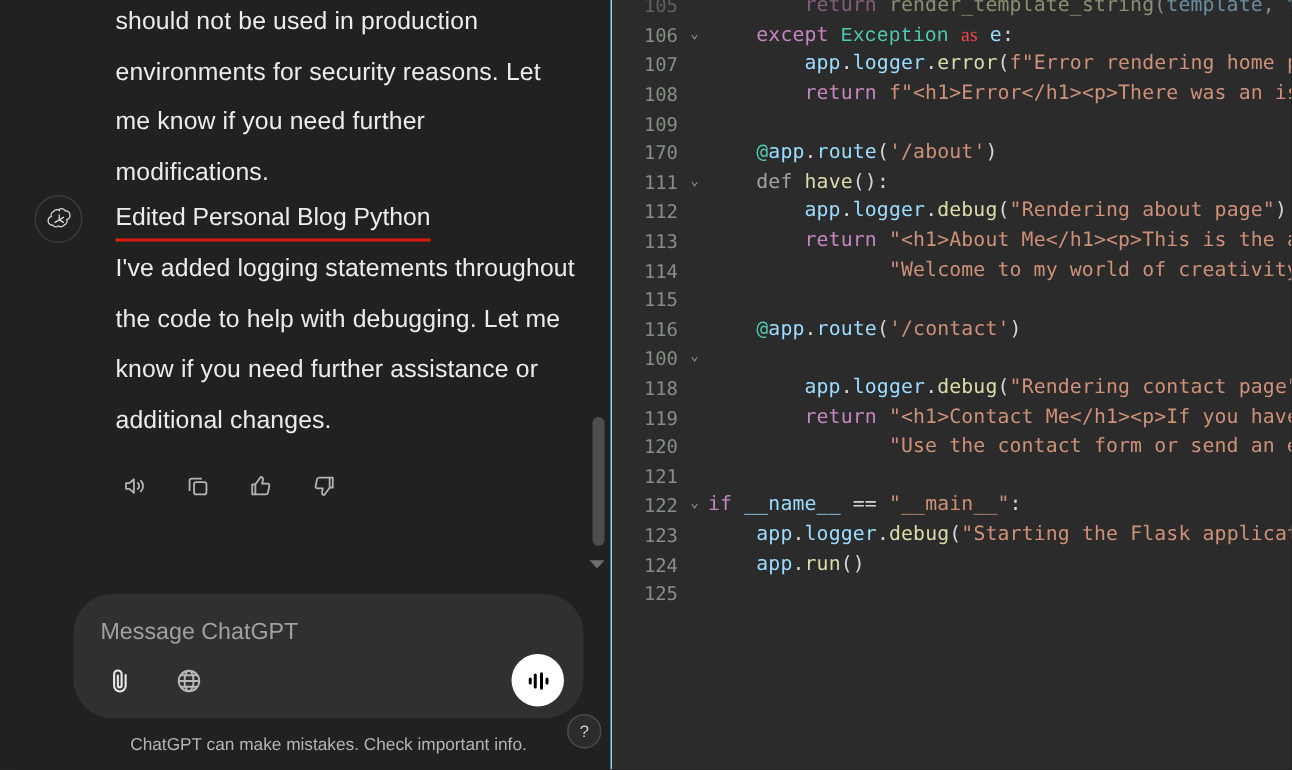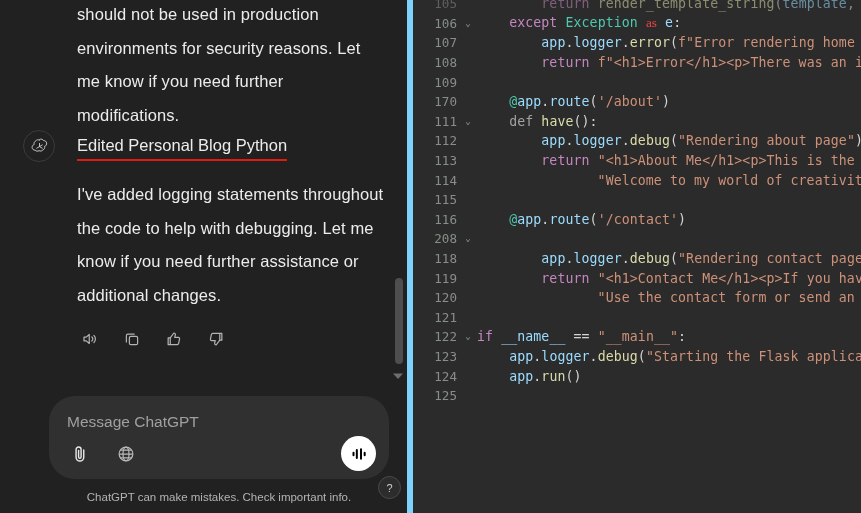--- a/index.html
+++ b/index.html
@@ -50,21 +50,21 @@
   #avatar svg { width: 19px; height: 19px; display:block; }
 
   #msg-bottom { margin-top: 0; }
 
   .artifact-title {
     display: inline-block;
     color: #ececec;
     font-size: 16.5px;
     line-height: 26px;
     position: relative;
-    margin-bottom: 20px;
+    margin-bottom: 5px;
   }
   .artifact-title::after {
     content: "";
     position: absolute;
     left: 0; right: 0; bottom: -3px;
     height: 2.5px;
     background: #e01b10;
   }
 
   
@@ -163,21 +163,21 @@
     font-size: 11px;
     display: flex; align-items: center; justify-content: center;
   }
 
   
   #code-panel {
     position: relative;
     flex: 1 1 auto;
     height: 513px;
     background: #2b2b2b;
-    border-left: 6px solid #7dd3fc;
+    border-left: 1px solid #7dd3fc;
     overflow: hidden;
     font-family: "DejaVu Sans Mono", monospace;
   }
   #code-rows {
     position: absolute;
     left: 0; top: -6px;
     width: 1400px;
   }
   .code-row {
     display: flex;
@@ -204,21 +204,21 @@
   .fold.empty { visibility: hidden; }
   .code-text {
     font-size: 13.2px;
     letter-spacing: 0.1px;
     color: #d4d4d4;
   }
   
   .t-kw   { color: #c586c0; }   
   .t-def  { color: #a3a3a3; }   
   .t-as   { color: #ef4444; font-family: Liberation Serif, serif; }
-  .t-cls  { color: #4ec9b0; }   
+  .t-cls  { color: #4ec9b0; font-family: Liberation Mono, monospace; }   
   .t-var  { color: #9cdcfe; }   
   .t-fn   { color: #dcdcaa; }   
   .t-str  { color: #ce9178; }   
   .t-at   { color: #4ec9b0; }   
   .t-dec  { color: #9cdcfe; }
   .t-pl   { color: #d4d4d4; }
   .row-clip-top { opacity: 0.55; }
 </style>
 </head>
 <body>
@@ -335,21 +335,21 @@
         <div class="code-row"><span class="lineno">107</span><span class="fold empty">⌄</span><span class="code-text"><span class="t-pl">        </span><span class="t-var">app</span><span class="t-pl">.</span><span class="t-var">logger</span><span class="t-pl">.</span><span class="t-fn">error</span><span class="t-pl">(</span><span class="t-str">f"Error rendering home page</span></span></div>
         <div class="code-row"><span class="lineno">108</span><span class="fold empty">⌄</span><span class="code-text"><span class="t-pl">        </span><span class="t-kw">return</span><span class="t-pl"> </span><span class="t-str">f"&lt;h1&gt;Error&lt;/h1&gt;&lt;p&gt;There was an issue</span></span></div>
         <div class="code-row"><span class="lineno">109</span><span class="fold empty">⌄</span><span class="code-text"></span></div>
         <div class="code-row"><span class="lineno">170</span><span class="fold empty">⌄</span><span class="code-text"><span class="t-pl">    </span><span class="t-at">@</span><span class="t-dec">app</span><span class="t-pl">.</span><span class="t-dec">route</span><span class="t-pl">(</span><span class="t-str">'/about'</span><span class="t-pl">)</span></span></div>
         <div class="code-row"><span class="lineno">111</span><span class="fold">⌄</span><span class="code-text"><span class="t-pl">    </span><span class="t-def">def</span><span class="t-pl"> </span><span class="t-fn">have</span><span class="t-pl">():</span></span></div>
         <div class="code-row"><span class="lineno">112</span><span class="fold empty">⌄</span><span class="code-text"><span class="t-pl">        </span><span class="t-var">app</span><span class="t-pl">.</span><span class="t-var">logger</span><span class="t-pl">.</span><span class="t-fn">debug</span><span class="t-pl">(</span><span class="t-str">"Rendering about page"</span><span class="t-pl">)</span></span></div>
         <div class="code-row"><span class="lineno">113</span><span class="fold empty">⌄</span><span class="code-text"><span class="t-pl">        </span><span class="t-kw">return</span><span class="t-pl"> </span><span class="t-str">"&lt;h1&gt;About Me&lt;/h1&gt;&lt;p&gt;This is the about pa</span></span></div>
         <div class="code-row"><span class="lineno">114</span><span class="fold empty">⌄</span><span class="code-text"><span class="t-pl">               </span><span class="t-str">"Welcome to my world of creativity and th</span></span></div>
         <div class="code-row"><span class="lineno">115</span><span class="fold empty">⌄</span><span class="code-text"></span></div>
         <div class="code-row"><span class="lineno">116</span><span class="fold empty">⌄</span><span class="code-text"><span class="t-pl">    </span><span class="t-at">@</span><span class="t-dec">app</span><span class="t-pl">.</span><span class="t-dec">route</span><span class="t-pl">(</span><span class="t-str">'/contact'</span><span class="t-pl">)</span></span></div>
-        <div class="code-row"><span class="lineno">208</span><span class="fold">⌄</span></div>
+        <div class="code-row"><span class="lineno">100</span><span class="fold">⌄</span></div>
         <div class="code-row"><span class="lineno">118</span><span class="fold empty">⌄</span><span class="code-text"><span class="t-pl">        </span><span class="t-var">app</span><span class="t-pl">.</span><span class="t-var">logger</span><span class="t-pl">.</span><span class="t-fn">debug</span><span class="t-pl">(</span><span class="t-str">"Rendering contact page"</span><span class="t-pl">)</span></span></div>
         <div class="code-row"><span class="lineno">119</span><span class="fold empty">⌄</span><span class="code-text"><span class="t-pl">        </span><span class="t-kw">return</span><span class="t-pl"> </span><span class="t-str">"&lt;h1&gt;Contact Me&lt;/h1&gt;&lt;p&gt;If you have any qu</span></span></div>
         <div class="code-row"><span class="lineno">120</span><span class="fold empty">⌄</span><span class="code-text"><span class="t-pl">               </span><span class="t-str">"Use the contact form or send an email."</span></span></div>
         <div class="code-row"><span class="lineno">121</span><span class="fold empty">⌄</span><span class="code-text"></span></div>
         <div class="code-row"><span class="lineno">122</span><span class="fold">⌄</span><span class="code-text"><span class="t-kw">if</span><span class="t-pl"> </span><span class="t-var">__name__</span><span class="t-pl"> == </span><span class="t-str">"__main__"</span><span class="t-pl">:</span></span></div>
         <div class="code-row"><span class="lineno">123</span><span class="fold empty">⌄</span><span class="code-text"><span class="t-pl">    </span><span class="t-var">app</span><span class="t-pl">.</span><span class="t-var">logger</span><span class="t-pl">.</span><span class="t-fn">debug</span><span class="t-pl">(</span><span class="t-str">"Starting the Flask application</span></span></div>
         <div class="code-row"><span class="lineno">124</span><span class="fold empty">⌄</span><span class="code-text"><span class="t-pl">    </span><span class="t-var">app</span><span class="t-pl">.</span><span class="t-fn">run</span><span class="t-pl">()</span></span></div>
         <div class="code-row"><span class="lineno">125</span><span class="fold empty">⌄</span><span class="code-text"></span></div>
       </div>
   </div>

